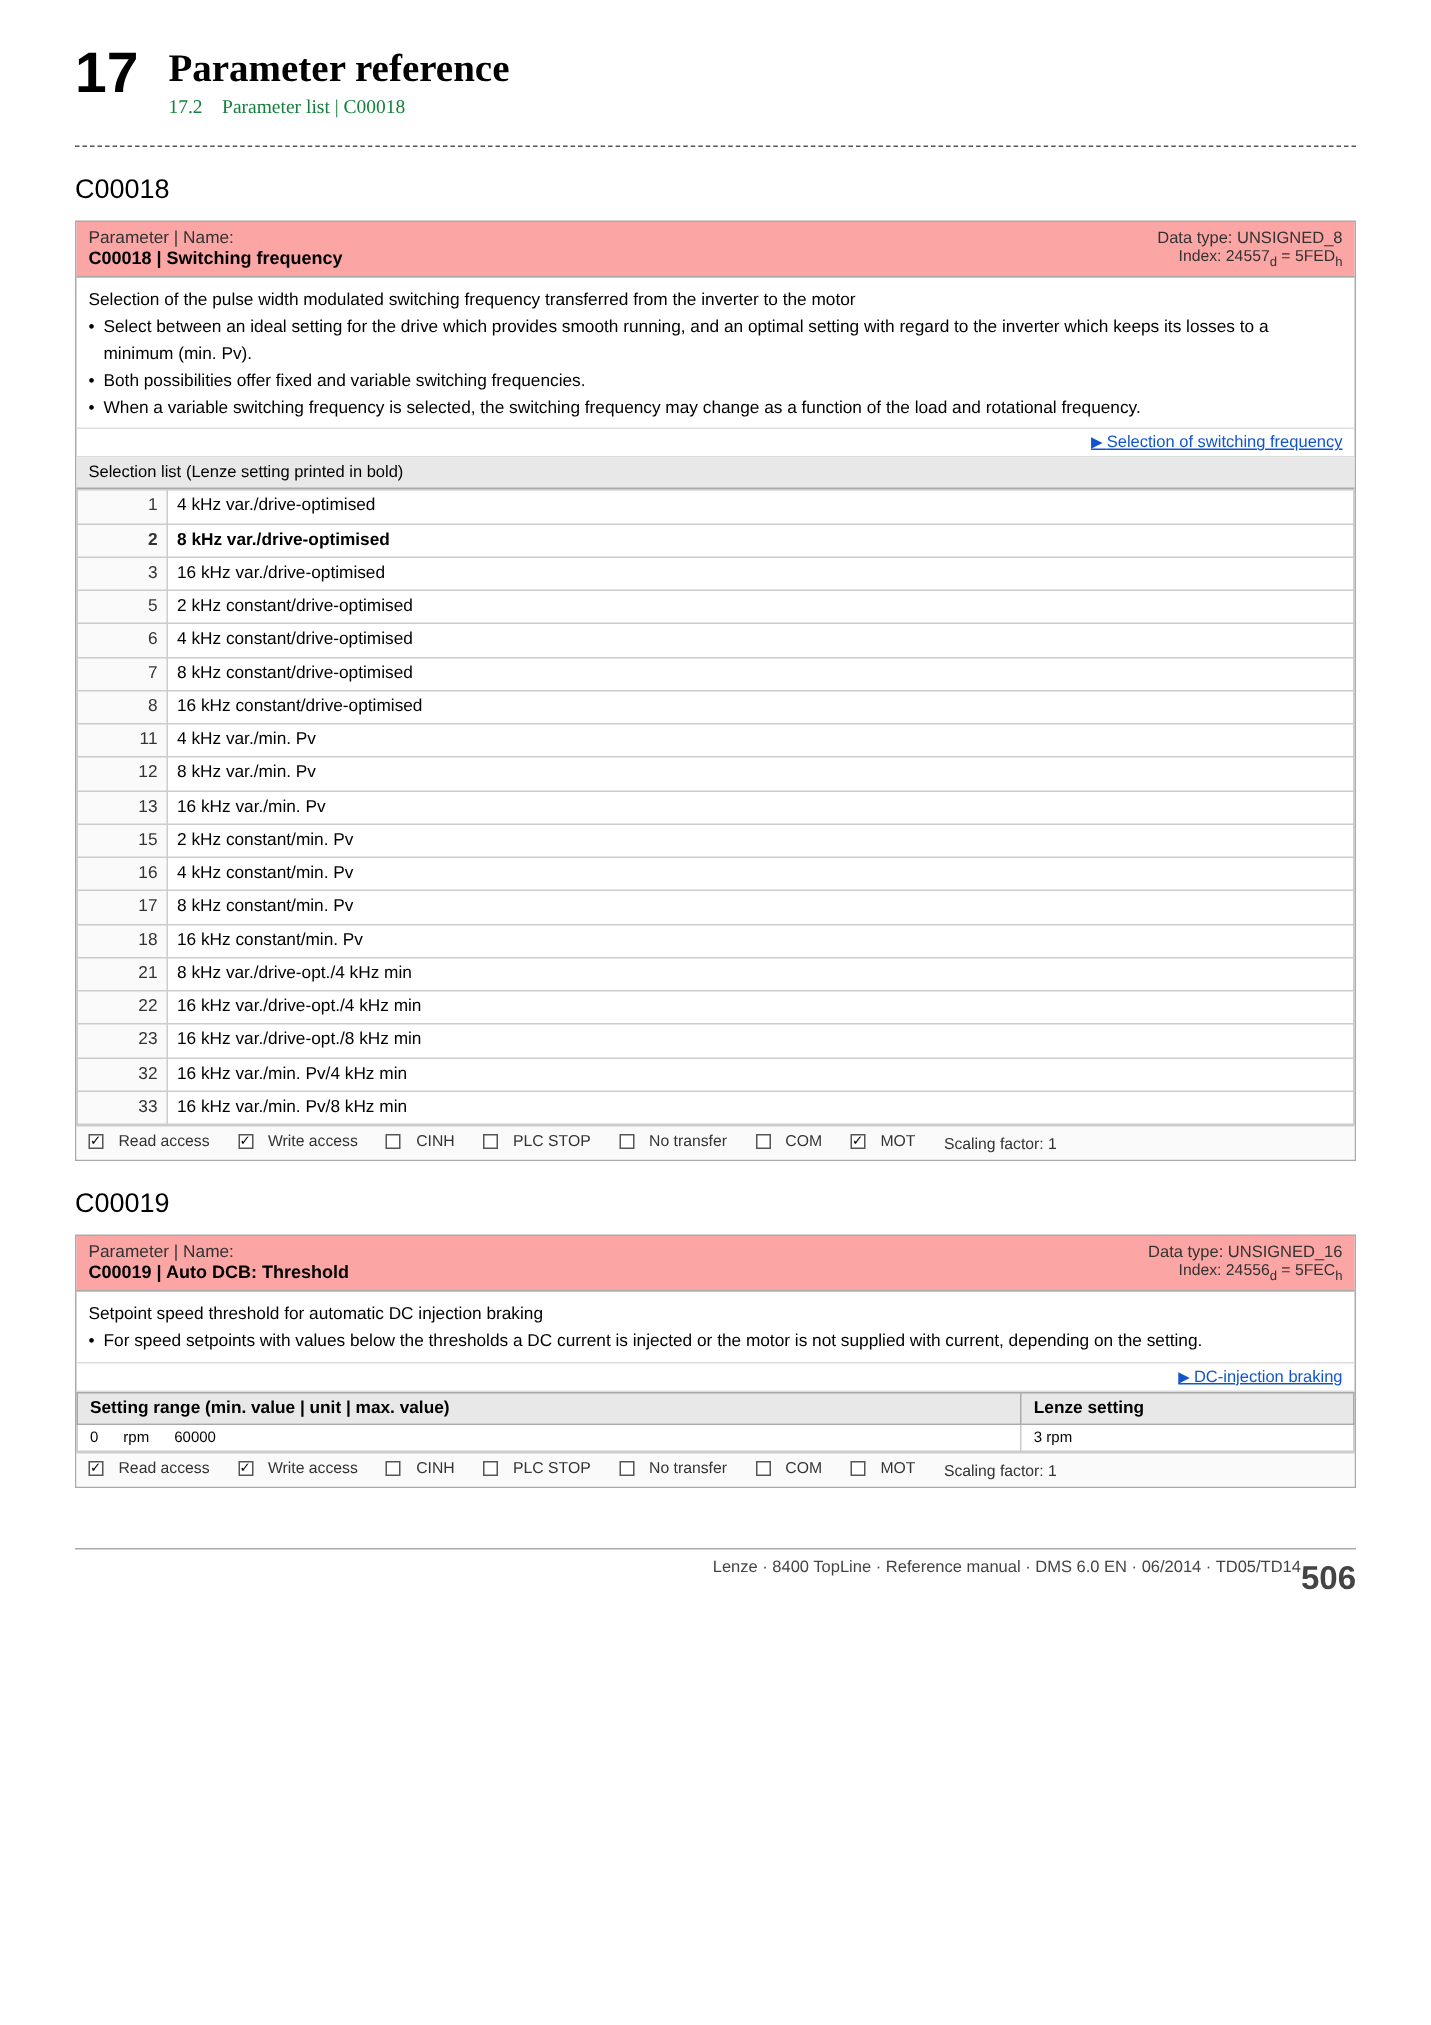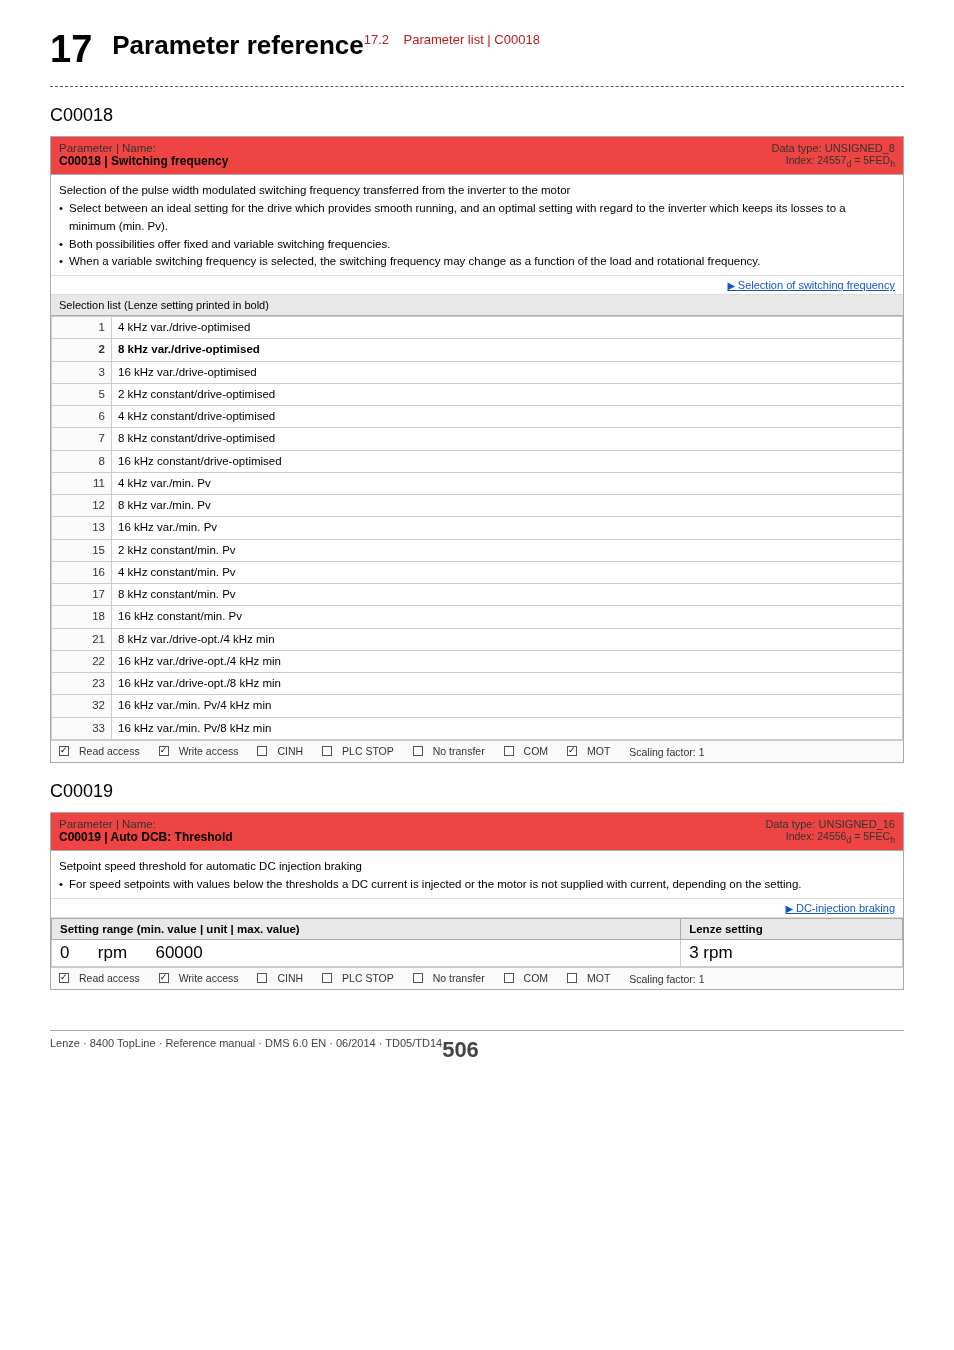--- a/index.html
+++ b/index.html
@@ -16,50 +16,50 @@
       display: flex;
       align-items: flex-start;
       margin-bottom: 4px;
     }
     .chapter-number {
       font-size: 38px;
       font-weight: bold;
       margin-right: 20px;
       line-height: 1;
     }
-    .chapter-title-block { display: flex; flex-direction: row; }
+    .chapter-title-block { display: flex; flex-direction: column; font-family: Liberation Serif, serif; }
     .chapter-title {
       font-size: 26px;
       font-weight: bold;
       line-height: 1.2;
     }
     .chapter-subtitle {
       font-size: 13px;
-      color: #b91c1c;
+      color: #15803d;
       margin-top: 2px;
     }
     .divider-line {
       border: none;
       border-top: 1px dashed #555;
       margin: 18px 0 18px 0;
     }
     .section-label {
       font-size: 18px;
       font-weight: normal;
       margin-bottom: 10px;
     }
     .param-box {
       border: 1px solid #aaa;
       margin-bottom: 18px;
     }
     .param-header {
       display: flex;
       justify-content: space-between;
-      align-items: flex-start;
-      background: #ef4444;
+      align-items: center;
+      background: #fca5a5;
       padding: 5px 8px;
       border-bottom: 1px solid #aaa;
     }
     .param-name-block { font-size: 11.5px; }
     .param-name-label { font-weight: normal; color: #333; }
     .param-name-value { font-weight: bold; font-size: 12px; }
     .param-data-type { font-size: 10.5px; text-align: right; color: #333; }
     .param-data-type .dt-main { font-size: 11px; }
     .param-description {
       padding: 7px 8px 4px 8px;
@@ -124,28 +124,28 @@
       background: #e8e8e8;
       border: 1px solid #aaa;
       padding: 4px 8px;
       font-size: 11.5px;
       font-weight: bold;
       text-align: left;
     }
     .setting-table td {
       border: 1px solid #ccc;
       padding: 3px 8px;
-      font-size: 17px;
+      font-size: 10px;
     }
     .page-footer {
       margin-top: 40px;
       border-top: 1px solid #aaa;
       padding-top: 6px;
       display: flex;
-      justify-content: flex-start;
+      justify-content: flex-end;
       font-size: 11px;
       color: #444;
     }
     .page-number { font-size: 22px; font-weight: bold; }
   </style>
 </head>
 <body>
 
 <div class="page-header">
   <div class="chapter-number">17</div>

